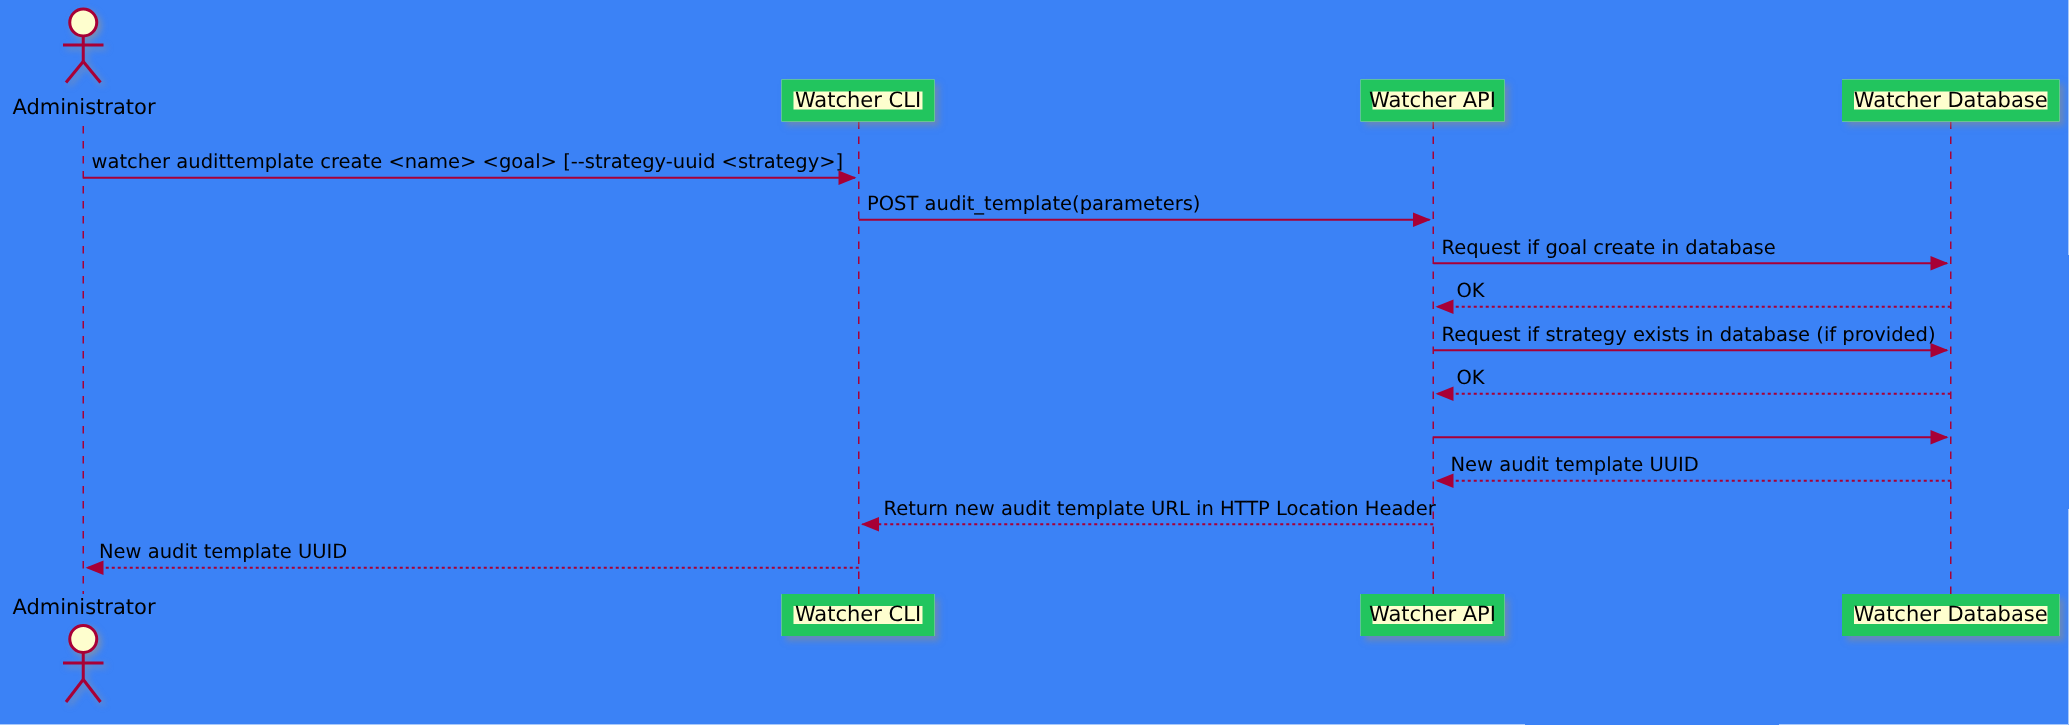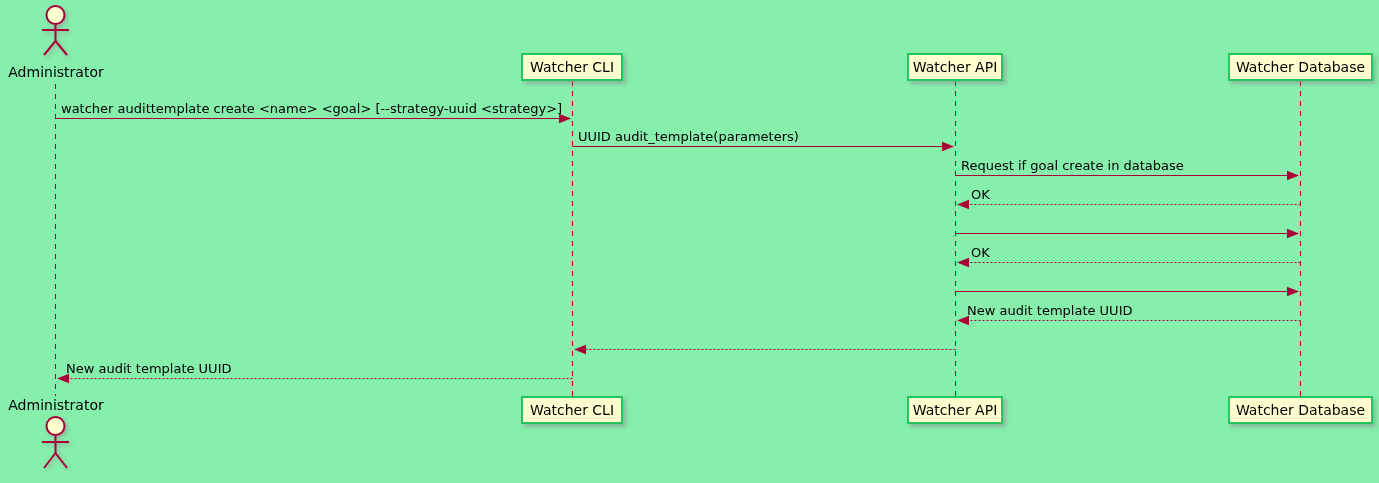--- a/index.html
+++ b/index.html
@@ -1,28 +1,28 @@
 <!DOCTYPE html>
 <html><head>
 <meta charset="utf-8">
 <style>
   html,body{margin:0;padding:0;background:#ffffff;}
   #canvas{
     position:relative;
     width:1379px;height:483px;
-    background:#86efac;
+    background:#3b82f6;
     font-family:"DejaVu Sans", sans-serif;
     color:#000000;
     overflow:hidden;
   }
   .participant-box{
     position:absolute;
     box-sizing:border-box;
     background:#FEFECE;
-    border:2px solid #22c55e;
+    border:8px solid #22c55e;
     display:flex;align-items:center;justify-content:center;
     font-size:14px;
     color:#000000;
     box-shadow:3px 3px 4px rgba(140,140,140,0.55);
     height:28px;
     white-space:nowrap;
   }
   .actor-label{
     position:absolute;
     width:120px;
@@ -102,25 +102,27 @@
     <span>Watcher CLI</span>
   </div>
   <div class="participant-box" style="left:907px;top:53px;width:96px;">
     <span>Watcher API</span>
   </div>
   <div class="participant-box" style="left:1228px;top:53px;width:145px;">
     <span>Watcher Database</span>
   </div>
 
   <div class="msg-label" style="left:61px;top:101px;">watcher audittemplate create &lt;name&gt; &lt;goal&gt; [--strategy-uuid &lt;strategy&gt;]</div>
-  <div class="msg-label" style="left:578px;top:129px;">UUID audit_template(parameters)</div>
+  <div class="msg-label" style="left:578px;top:129px;">POST audit_template(parameters)</div>
   <div class="msg-label" style="left:961px;top:158px;">Request if goal create in database</div>
   <div class="msg-label" style="left:971px;top:187px;">OK</div>
+  <div class="msg-label" style="left:961px;top:216px;">Request if strategy exists in database (if provided)</div>
   <div class="msg-label" style="left:971px;top:245px;">OK</div>
   <div class="msg-label" style="left:967px;top:303px;">New audit template UUID</div>
+  <div class="msg-label" style="left:589px;top:332px;">Return new audit template URL in HTTP Location Header</div>
   <div class="msg-label" style="left:66px;top:361px;">New audit template UUID</div>
 
   <div class="participant-box" style="left:521px;top:396px;width:102px;">
     <span>Watcher CLI</span>
   </div>
   <div class="participant-box" style="left:907px;top:396px;width:96px;">
     <span>Watcher API</span>
   </div>
   <div class="participant-box" style="left:1228px;top:396px;width:145px;">
     <span>Watcher Database</span>

